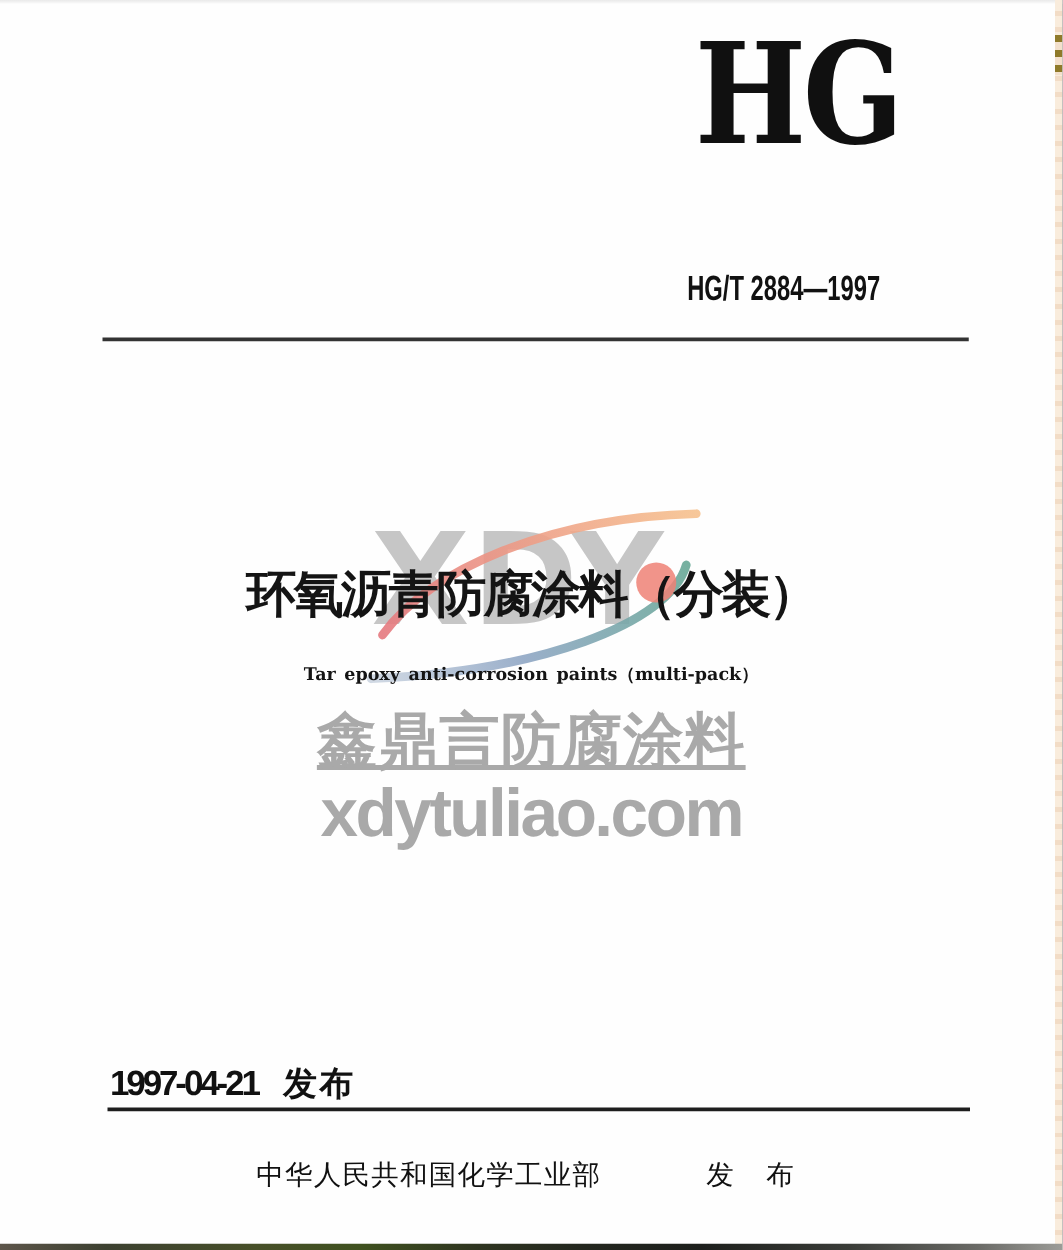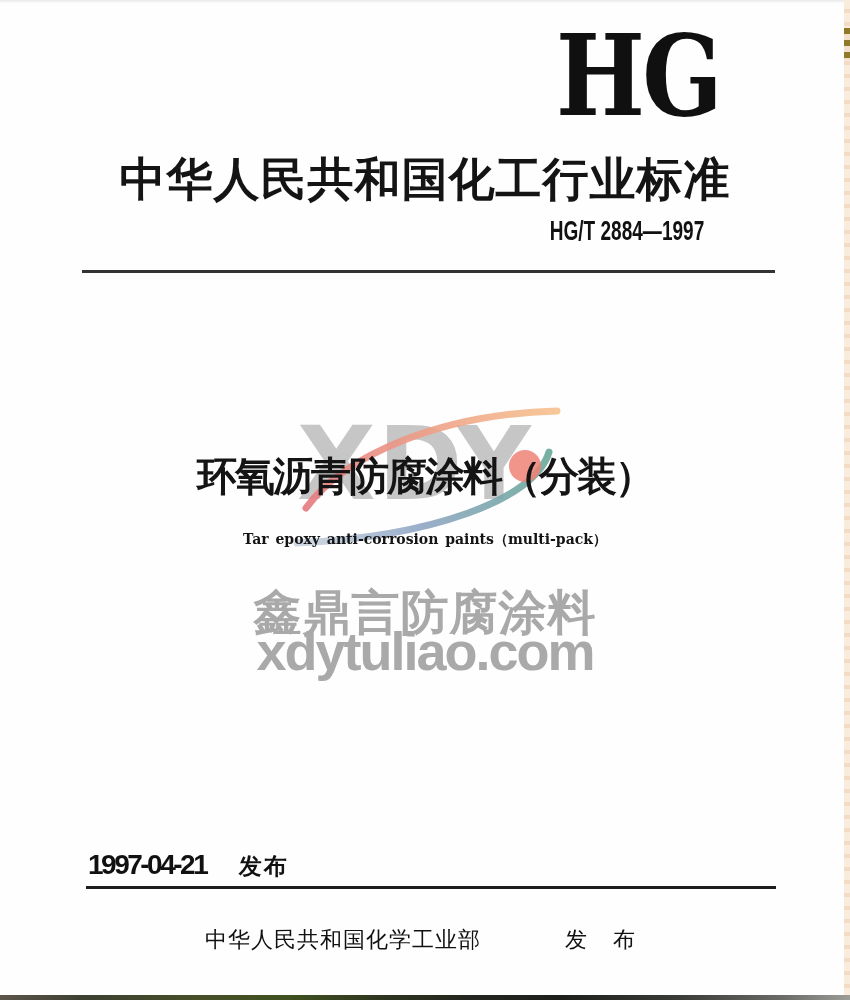--- a/index.html
+++ b/index.html
@@ -47,34 +47,34 @@
   .title-zh{
     position:absolute;top:452px;left:0;width:100%;text-align:center;z-index:2;
     font-size:40px;font-weight:bold;letter-spacing:-2px;line-height:1.2;color:#141414;
   }
   .title-en{
     position:absolute;top:531px;left:0;width:100%;text-align:center;z-index:2;
     font-family:"DejaVu Serif","Liberation Serif",serif;
     font-size:14px;font-weight:bold;letter-spacing:0;word-spacing:2px;color:#141414;
   }
   .wm-zh{
-    position:absolute;top:587px;left:0;width:100%;text-align:center;z-index:1;
-    font-size:48px;font-weight:bold;letter-spacing:1px;line-height:1.1;color:#a9a9a9;
+    position:absolute;top:568px;left:0;width:100%;text-align:center;z-index:1;
+    font-size:48px;font-weight:bold;letter-spacing:1px;line-height:1.1;color:#a9a9a9;text-decoration:underline;
   }
   .wm-url{
     position:absolute;top:620px;left:0;width:100%;text-align:center;z-index:1;
     font-size:54px;font-weight:bold;letter-spacing:-2px;line-height:1.15;color:#a9a9a9;
   }
   
   .dates-row{
     position:absolute;top:849px;left:88px;right:76px;
     display:flex;justify-content:space-between;align-items:baseline;
   }
   .date-num{font-size:28px;font-weight:bold;letter-spacing:-2.5px;color:#111;}
-  .date-label{font-size:23px;font-weight:600;margin-left:28px;letter-spacing:2px;color:#111;}
+  .date-label{font-size:27px;font-weight:600;margin-left:16px;letter-spacing:2px;color:#111;}
   .publisher{
     position:absolute;top:925px;left:0;width:100%;text-align:center;
     font-size:22px;font-weight:500;color:#111;letter-spacing:1px;
   }
   .publisher .gap{display:inline-block;width:52px;}
   .publish-label{letter-spacing:10px;margin-left:32px;}
 </style>
 </head>
 <body>
 
@@ -94,21 +94,20 @@
         <stop offset="1" stop-color="#ccd5e1"></stop>
       </linearGradient>
     </defs>
     <text x="297" y="499" font-size="102" font-weight="bold" letter-spacing="2" font-family="'DejaVu Sans','Liberation Sans',sans-serif" fill="#c6c6c6">XDY</text>
     <path d="M 306 508 C 345 455, 440 414, 557 411" fill="none" stroke="url(#gTop)" stroke-width="7" stroke-linecap="round" opacity="0.9"></path>
     <path d="M 549 452 C 535 500, 430 537, 297 543" fill="none" stroke="url(#gBot)" stroke-width="7" stroke-linecap="round" opacity="0.9"></path>
     <circle cx="525" cy="466" r="16" opacity="0.85" fill="#ee8175"></circle>
   </svg>
 
   <div class="org-code">HG</div>
-  <div class="std-title">中华人民共和国化工行业标准</div>
   <div class="std-number">HG/T 2884—1997</div>
   <div class="rule rule-top"></div>
 
   <div class="title-zh">环氧沥青防腐涂料（分装）</div>
   <div class="title-en">Tar epoxy anti-corrosion paints（multi-pack）</div>
 
   <div class="wm-zh">鑫鼎言防腐涂料</div>
   <div class="wm-url">xdytuliao.com</div>
 
   <div class="dates-row">

